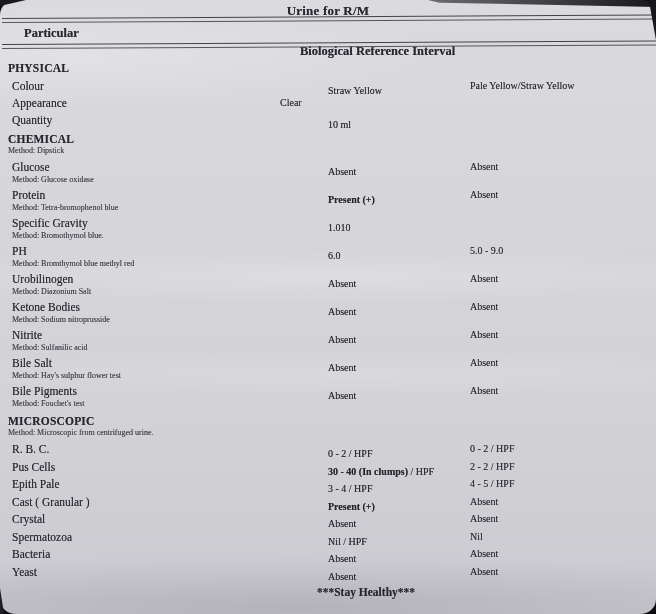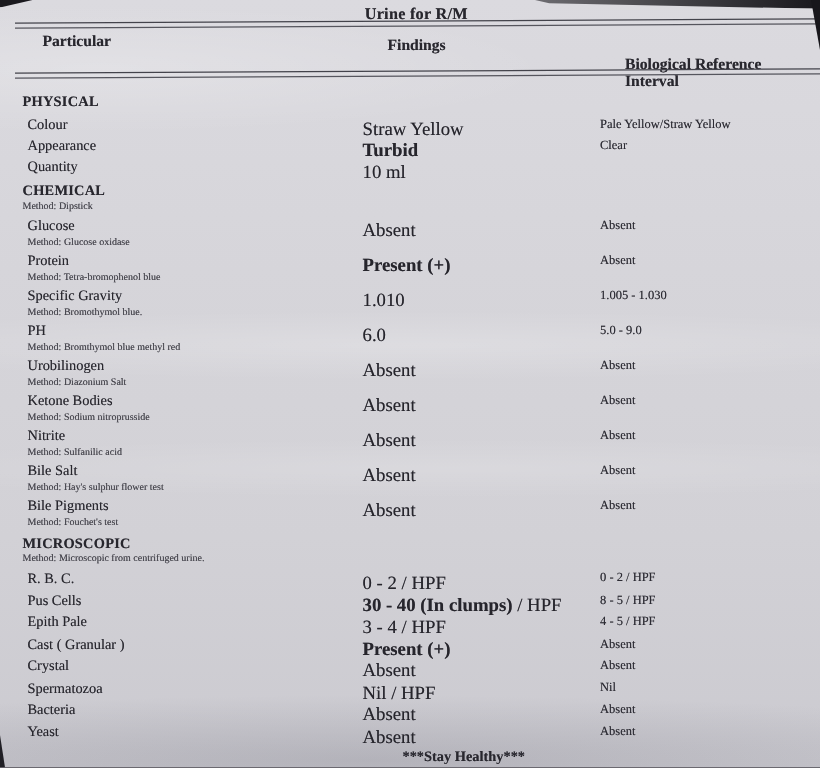--- a/index.html
+++ b/index.html
@@ -9,22 +9,23 @@
   }
   .paper{
     position:absolute;inset:0;
     color:#28272e;
     background:
       radial-gradient(120% 7% at 50% 45%, rgba(255,255,255,0.20), transparent 65%),
       radial-gradient(120% 6% at 55% 61%, rgba(255,255,255,0.15), transparent 65%),
       radial-gradient(80% 12% at 12% 9%, rgba(255,255,255,0.22), transparent 70%),
       radial-gradient(140% 12% at 45% 99%, rgba(95,95,108,0.22), transparent 70%),
       linear-gradient(180deg,#dbdadf 0%,#d6d5da 35%,#d2d1d6 70%,#cbcad0 100%);
-    padding:3px 8px 0 18px;
+    padding:3px 8px 0 8px;
     box-sizing:border-box;
+    border-radius:15px;
   }
   
   .edge{position:absolute;pointer-events:none;}
   .edge-top-left{top:0;left:0;width:26px;height:6px;background:#1a191e;clip-path:polygon(0 0,100% 0,0 100%);}
   .edge-top-streak{top:0;left:428px;right:0;height:7px;background:linear-gradient(to right,rgba(18,17,22,.55),rgba(14,13,18,.95));clip-path:polygon(0 0,100% 0,100% 100%,5% 38%);}
   .edge-right-sliver{top:0;right:0;width:9px;height:40px;background:#17161b;clip-path:polygon(20% 0,100% 0,100% 100%);}
   .edge-bottom-left{bottom:0;left:0;width:4px;height:26px;background:#201f25;clip-path:polygon(0 0,100% 100%,0 100%);}
 
   .title{
     text-align:center;font-weight:bold;font-size:13px;line-height:15px;
@@ -47,41 +48,40 @@
   .section-name{font-weight:bold;font-size:11.5px;line-height:13px;letter-spacing:.2px;}
   .section-method{font-size:8px;line-height:10px;color:#45444c;}
   .section-method:empty{display:none;}
   .section-rows{margin-top:5px;}
 
   .row{display:grid;grid-template-columns:272px 190px 1fr;margin-bottom:4px;}
   .micro .row{margin-bottom:4.5px;}
   .part-name{font-size:11.5px;line-height:13px;padding-left:4px;}
   .part-method{font-size:8px;line-height:11px;color:#45444c;padding-left:4px;}
   .part-method:empty{display:none;}
-  .c-find{font-size:15px;line-height:13px;position:relative;top:4px;color:#26252c;}
+  .c-find{font-size:10px;line-height:13px;position:relative;top:4px;color:#26252c;margin-left:48px;}
   .c-ref{font-size:10px;line-height:12px;position:relative;top:0;color:#2c2b33;}
   .bold{font-weight:bold;}
 
   .footer{
     margin-top:7px;text-align:center;font-weight:bold;font-size:11.5px;
     position:relative;left:38px;
   }
   
   .paper *{text-shadow:0 0 .35px rgba(40,40,50,.55);}
 </style>
 </head>
 <body>
 
 <div class="paper">
   <div class="title">Urine for R/M</div>
   <div class="rule"></div>
 
   <div class="head-row">
     <div class="h1">Particular</div>
-    <div class="h2">Findings</div>
     <div class="h3">Biological Reference Interval</div>
   </div>
   <div class="rule"></div>
 
   <div id="sections">
   <section class="section first">
     <div class="section-head">
       <div class="section-name">PHYSICAL</div>
 
     </div>
@@ -95,23 +95,20 @@
       <span class="find-main">Straw Yellow</span><span class="find-suffix"></span>
     </div>
     <div class="c-ref">Pale Yellow/Straw Yellow</div>
   </div>
 
   <div class="row">
     <div class="c-part">
       <div class="part-name">Appearance</div>
 
     </div>
-    <div class="c-find">
-      <span class="find-main bold">Turbid</span><span class="find-suffix"></span>
-    </div>
     <div class="c-ref">Clear</div>
   </div>
 
   <div class="row">
     <div class="c-part">
       <div class="part-name">Quantity</div>
 
     </div>
     <div class="c-find">
       <span class="find-main">10 ml</span><span class="find-suffix"></span>
@@ -150,21 +147,20 @@
   </div>
 
   <div class="row">
     <div class="c-part">
       <div class="part-name">Specific Gravity</div>
       <div class="part-method">Method: Bromothymol blue.</div>
     </div>
     <div class="c-find">
       <span class="find-main">1.010</span><span class="find-suffix"></span>
     </div>
-    <div class="c-ref">1.005 - 1.030</div>
   </div>
 
   <div class="row">
     <div class="c-part">
       <div class="part-name">PH</div>
       <div class="part-method">Method: Bromthymol blue methyl red</div>
     </div>
     <div class="c-find">
       <span class="find-main">6.0</span><span class="find-suffix"></span>
     </div>
@@ -246,21 +242,21 @@
   </div>
 
   <div class="row">
     <div class="c-part">
       <div class="part-name">Pus Cells</div>
 
     </div>
     <div class="c-find">
       <span class="find-main bold">30 - 40 (In clumps)</span><span class="find-suffix"> / HPF</span>
     </div>
-    <div class="c-ref">8 - 5 / HPF</div>
+    <div class="c-ref">2 - 2 / HPF</div>
   </div>
 
   <div class="row">
     <div class="c-part">
       <div class="part-name">Epith Pale</div>
 
     </div>
     <div class="c-find">
       <span class="find-main">3 - 4 / HPF</span><span class="find-suffix"></span>
     </div>

